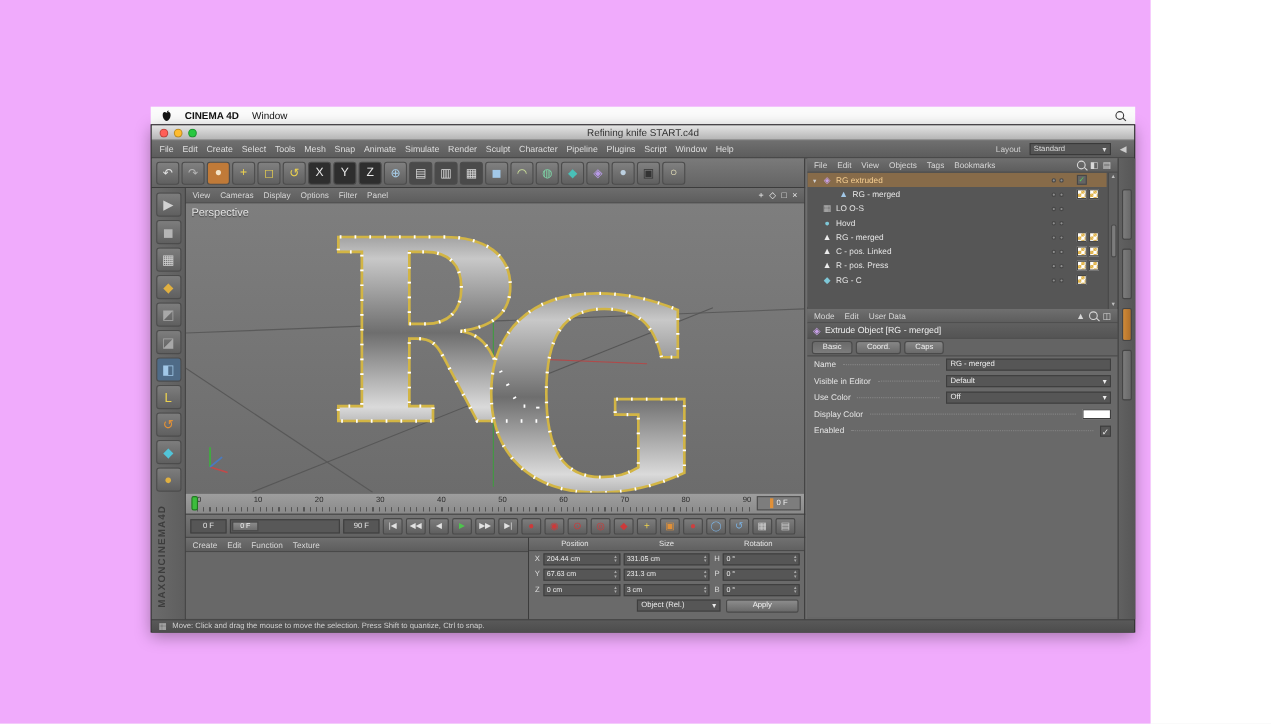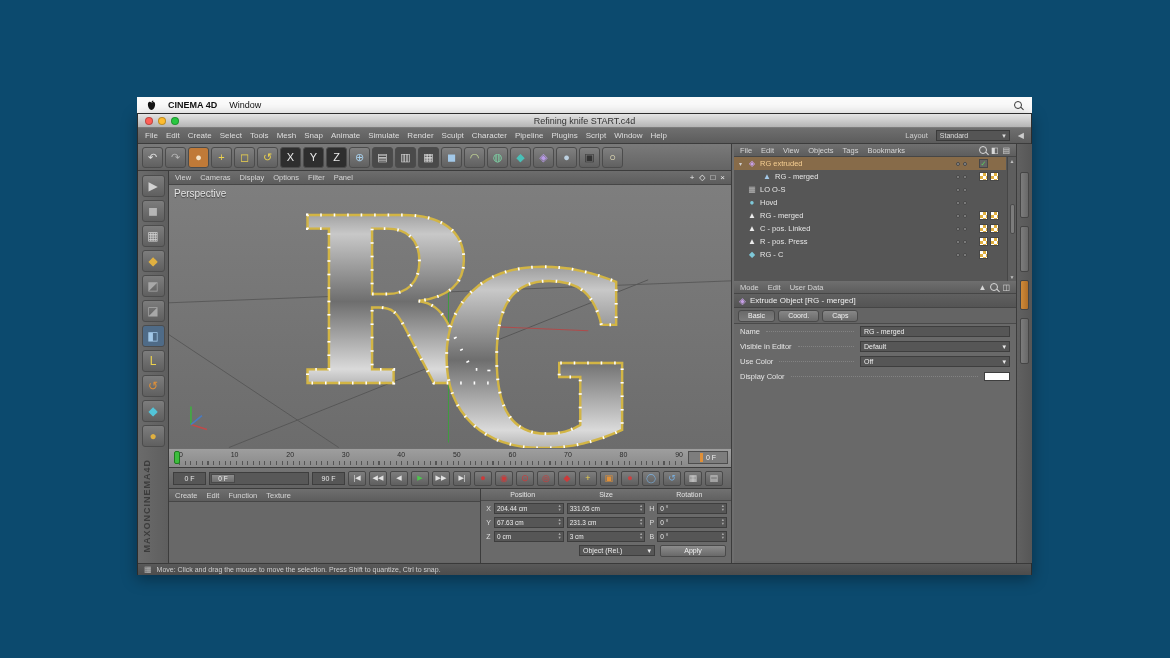--- a/index.html
+++ b/index.html
@@ -1,17 +1,17 @@
 <!DOCTYPE html>
 <html><head>
 <meta charset="utf-8">
 <style>
   *{margin:0;padding:0;box-sizing:border-box}
   html,body{width:1170px;height:658px;background:#fff;font-family:"Liberation Sans",sans-serif;overflow:hidden}
-  .stage{position:relative;width:1170px;height:658px;background:#0c4a6e}
+  .stage{position:relative;width:1046px;height:658px;background:#f0abfc}
 
   
   .macbar{position:absolute;left:137px;top:97px;width:895px;height:16px;background:#fbfbfb;display:flex;align-items:center;gap:12px;padding:0 10px;font-size:9px;color:#111}
   .macbar .appname{font-weight:bold}
   .macbar .spacer{flex:1}
   .mag{position:relative;width:8px;height:8px;border:1.4px solid #3a3a3a;border-radius:50%;display:inline-block}
   .mag::after{content:"";position:absolute;width:4px;height:1.4px;background:#3a3a3a;transform:rotate(45deg);right:-3px;bottom:-1px}
   .mag.light{border-color:#d8d8d8}.mag.light::after{background:#d8d8d8}
 
   
@@ -610,20 +610,25 @@
           <span class="am-select">
               <span>Off</span>
               <span>▾</span>
             </span>
         </div>
         <div class="am-row">
           <span>Display Color</span>
             <span class="leader"></span>
           <span class="swatch"></span>
         </div>
+        <div class="am-row">
+          <span>Enabled</span>
+            <span class="leader"></span>
+          <span class="checkbox">✓</span>
+        </div>
       </div>
     </div>
 
     <div class="rightstrip">
       <span class="rtab"></span>
       <span class="rtab"></span>
       <span class="rtab orange"></span>
       <span class="rtab"></span>
     </div>
 

